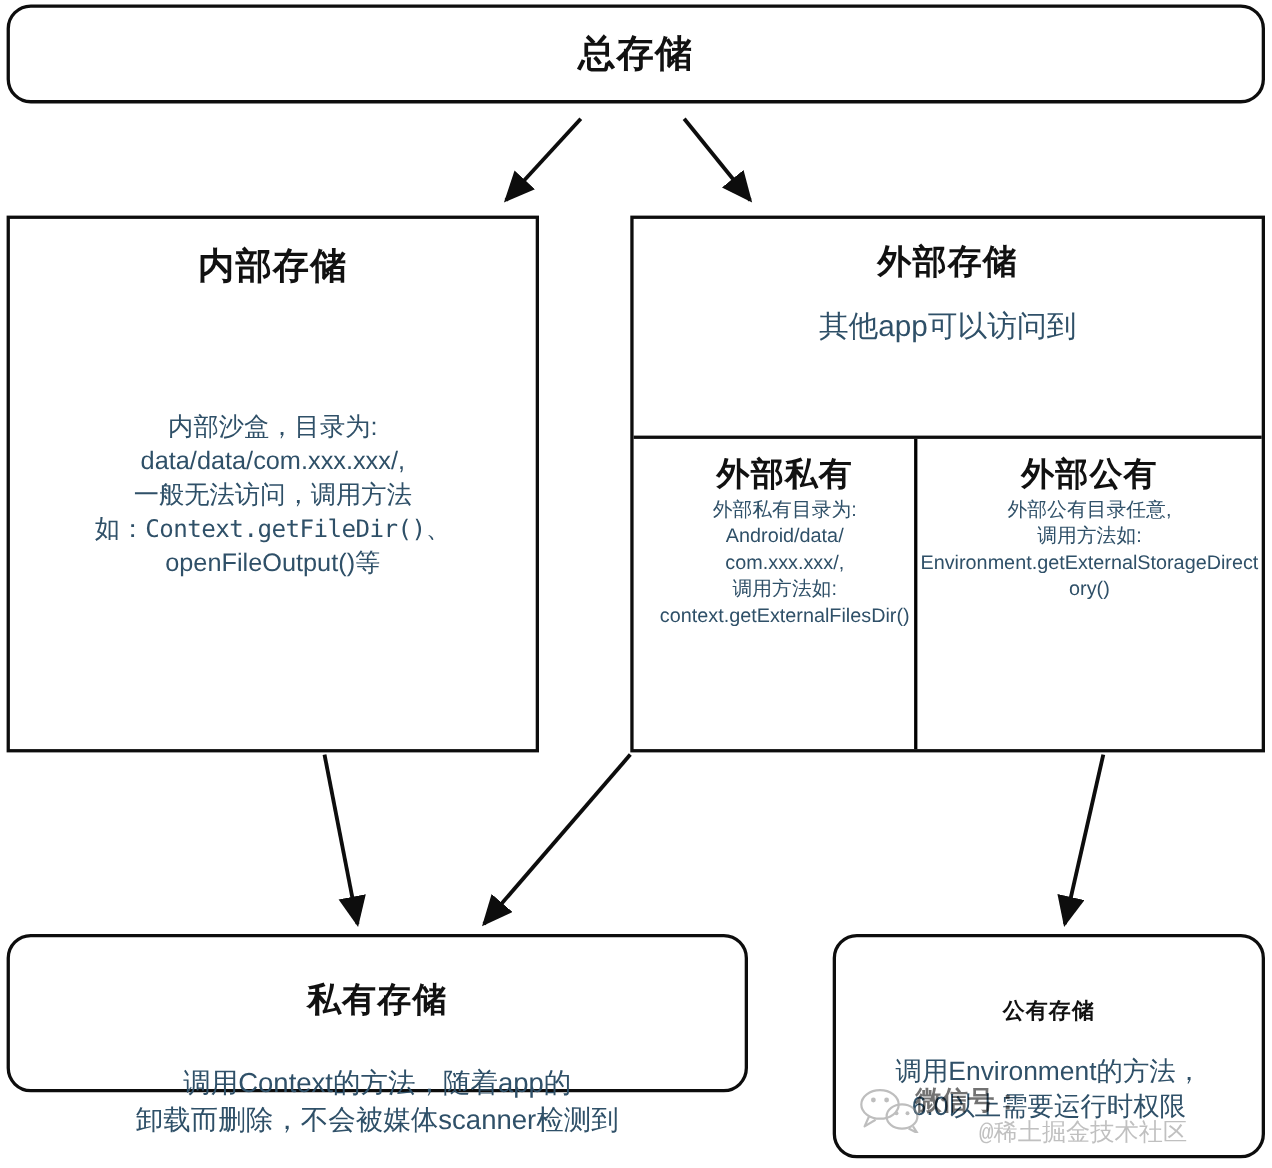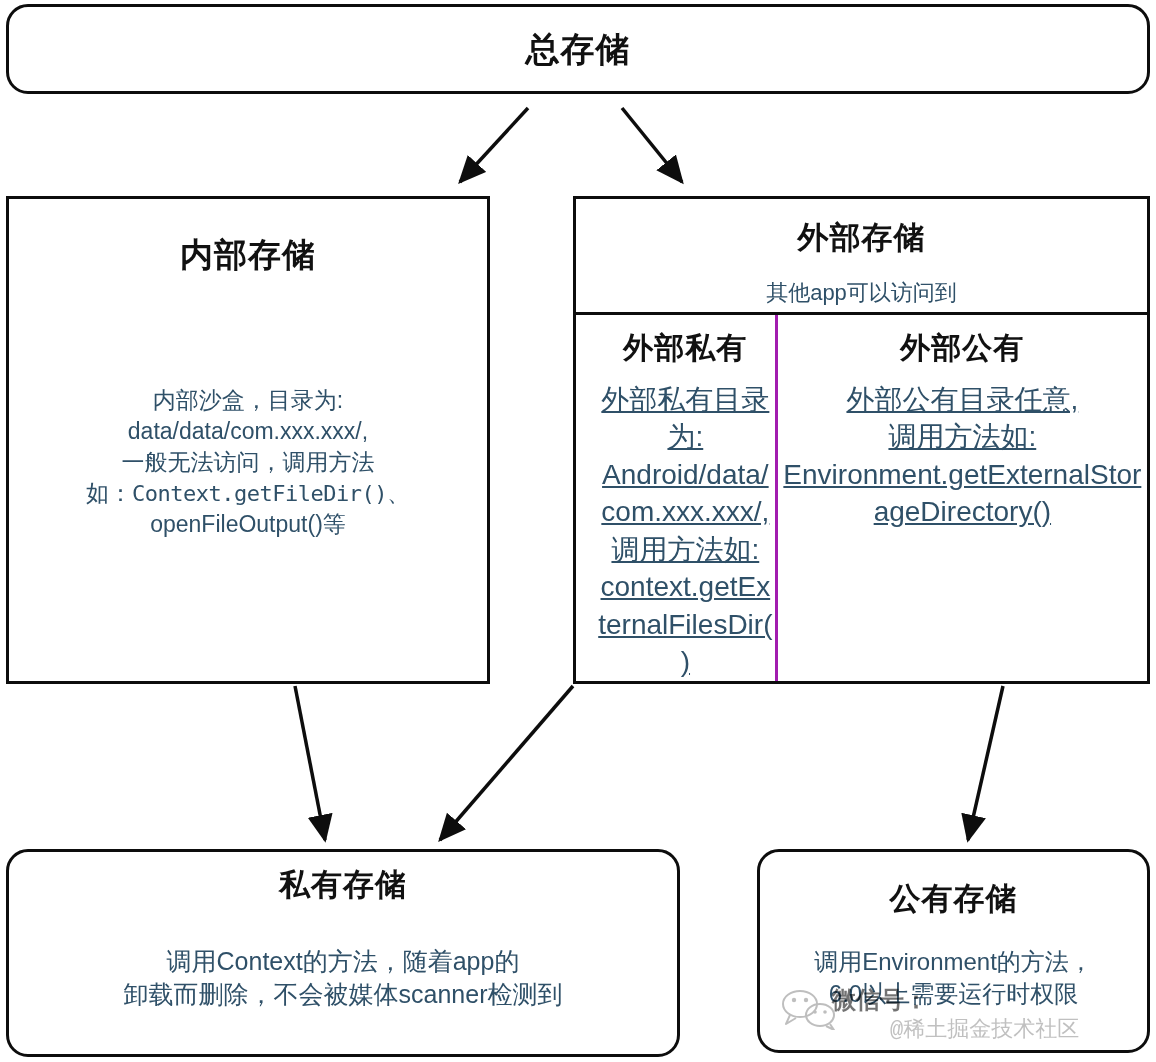--- a/index.html
+++ b/index.html
@@ -54,21 +54,21 @@
     justify-content: center;
   }
   #box-total .title { font-size: 34px; }
 
   
   #box-internal {
     left: 6px; top: 196px; width: 484px; height: 488px;
     justify-content: flex-start;
     padding-top: 22px;
   }
-  #box-internal .title { font-size: 33px; margin-top: 13px; }
+  #box-internal .title { font-size: 33px; }
   #box-internal .body-text {
     font-size: 23px;
     margin-top: 110px;
     width: 100%;
     padding: 0 4px;
     box-sizing: border-box;
   }
   #box-internal .body-text .mono { font-size: 22px; }
 
   
@@ -81,68 +81,66 @@
     height: 200px;
     box-sizing: border-box;
     border-bottom: 3px solid #0d0d0d;
     display: flex;
     flex-direction: column;
     align-items: center;
     justify-content: flex-start;
     padding-top: 20px;
   }
   #ext-header .title { font-size: 31px; }
-  #ext-header .body-text { font-size: 22px; margin-top: 20px; }
+  #ext-header .body-text { font-size: 27px; margin-top: 20px; }
   #ext-split {
     display: flex;
     width: 100%;
     flex: 1 1 auto;
   }
   .ext-col {
     box-sizing: border-box;
     display: flex;
     flex-direction: column;
     align-items: center;
     padding-top: 14px;
   }
   #ext-private {
     width: 284px;
-    border-right: 3px solid #a21caf;
+    border-right: 3px solid #000000;
     padding-left: 20px;
   }
   #ext-public {
     flex: 1 1 auto;
   }
   .ext-col .title { font-size: 30px; }
   .ext-col .body-text {
-    font-size: 28px;
-    margin-top: 14px;
+    font-size: 18px;
     width: 100%;
     box-sizing: border-box;
     padding: 0 2px;
     word-break: break-word;
-    text-decoration: underline;
   }
 
   
   #box-private {
-    left: 6px; top: 849px; width: 674px; height: 208px;
-    justify-content: flex-start;
-    padding-top: 14px;
+    left: 6px; top: 849px; width: 674px; height: 144px;
+    justify-content: flex-start;
+    padding-top: 38px;
   }
   #box-private .title { font-size: 31px; }
   #box-private .body-text { font-size: 25px; margin-top: 40px; }
 
   
   #box-public {
     left: 757px; top: 849px; width: 393px; height: 204px;
     justify-content: flex-start;
     padding-top: 28px;
   }
-  #box-public .title { font-size: 31px; }
+  #box-public .title { font-size: 20px; margin-top: 27px; }
   #box-public .body-text {
     font-size: 24px;
     margin-top: 27px;
     padding: 0 6px;
     box-sizing: border-box;
   }
 
   
   #watermark {
     position: absolute;

